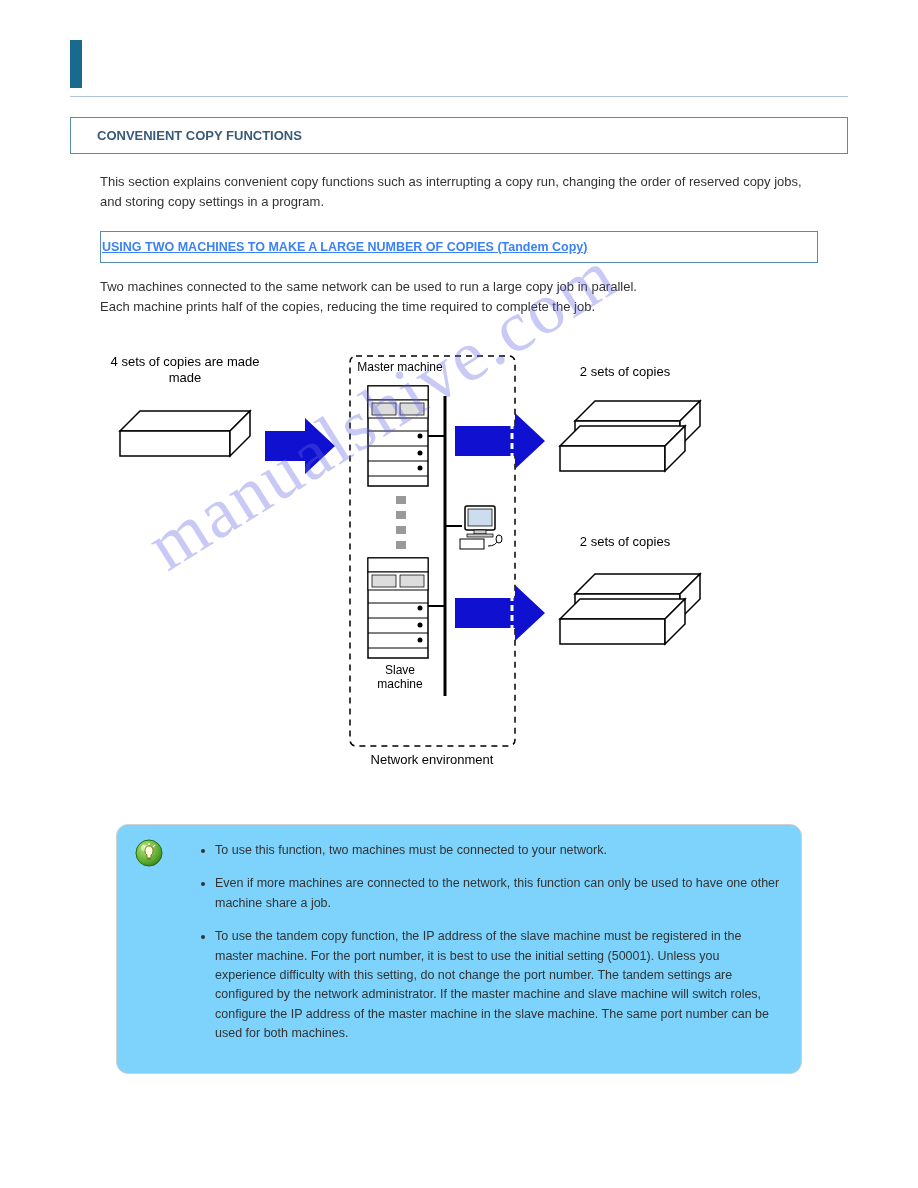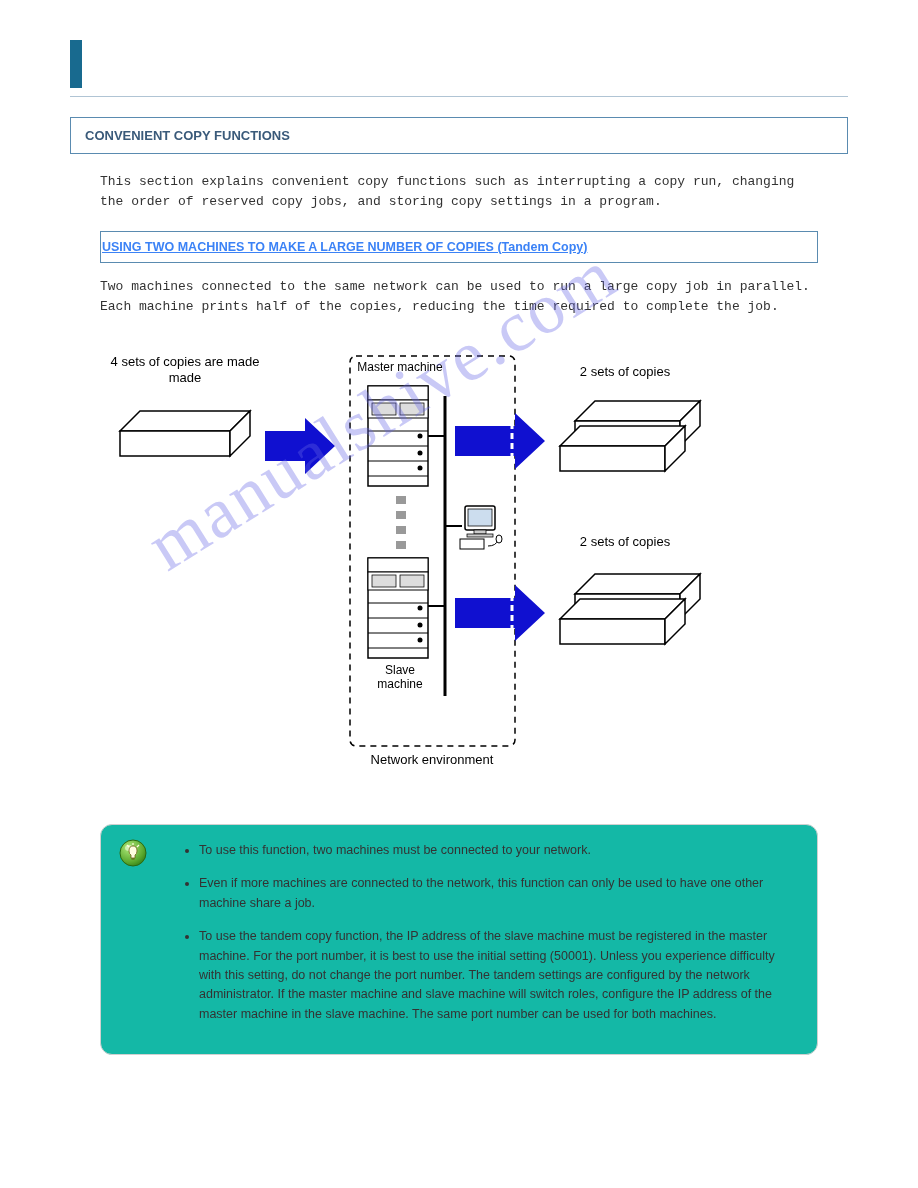--- a/index.html
+++ b/index.html
@@ -19,32 +19,31 @@
   }
   .header-accent {
     display: inline-block;
     width: 12px;
     height: 48px;
     background: #186a8f;
     vertical-align: middle;
   }
   .section-box {
     border: 1.5px solid #5a8bb0;
-    padding: 10px 14px;
+    padding: 10px 26px;
     margin-bottom: 18px;
     font-size: 13px;
     color: #3a5a7a;
     font-weight: bold;
   }
   .body-text {
     font-size: 13px;
     line-height: 1.5;
     margin: 0 30px 20px 30px;
     color: #333;
-    font-family: Liberation Mono, monospace;
   }
   .section-box-inner {
     border: 1.5px solid #5a8bb0;
     padding: 8px 1px;
     margin: 0 30px 14px 30px;
     font-size: 12.5px;
     color: #3b82f6;
     font-weight: bold;
     text-decoration: underline;
   }
@@ -67,23 +66,23 @@
     transform: rotate(-32deg);
     pointer-events: none;
     z-index: 5;
     font-family: Georgia, serif;
     letter-spacing: 2px;
   }
   .tip-box {
     border: 1px solid #d0d0d0;
     border-radius: 12px;
     padding: 16px 18px 16px 18px;
-    margin: 0 30px;
+    margin: 0 46px;
     position: relative;
-    background: #14b8a6;
+    background: #7dd3fc;
   }
   .tip-icon {
     position: absolute;
     top: 14px;
     left: 18px;
     width: 28px;
     height: 28px;
   }
   .tip-list {
     list-style: disc;

